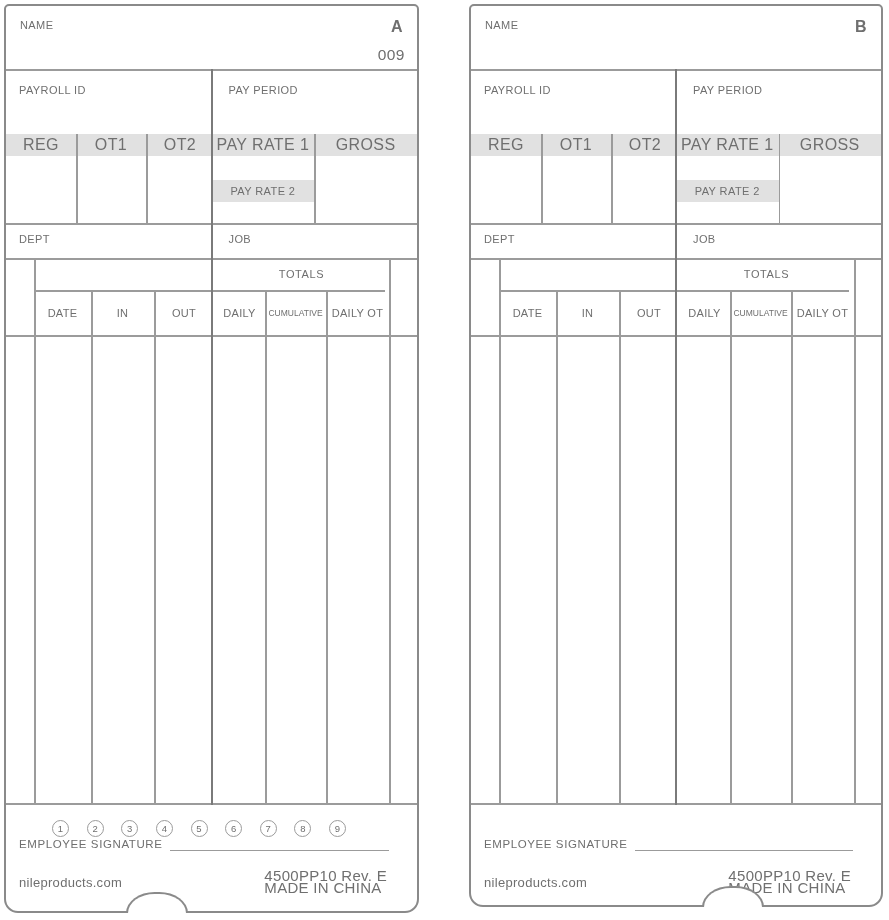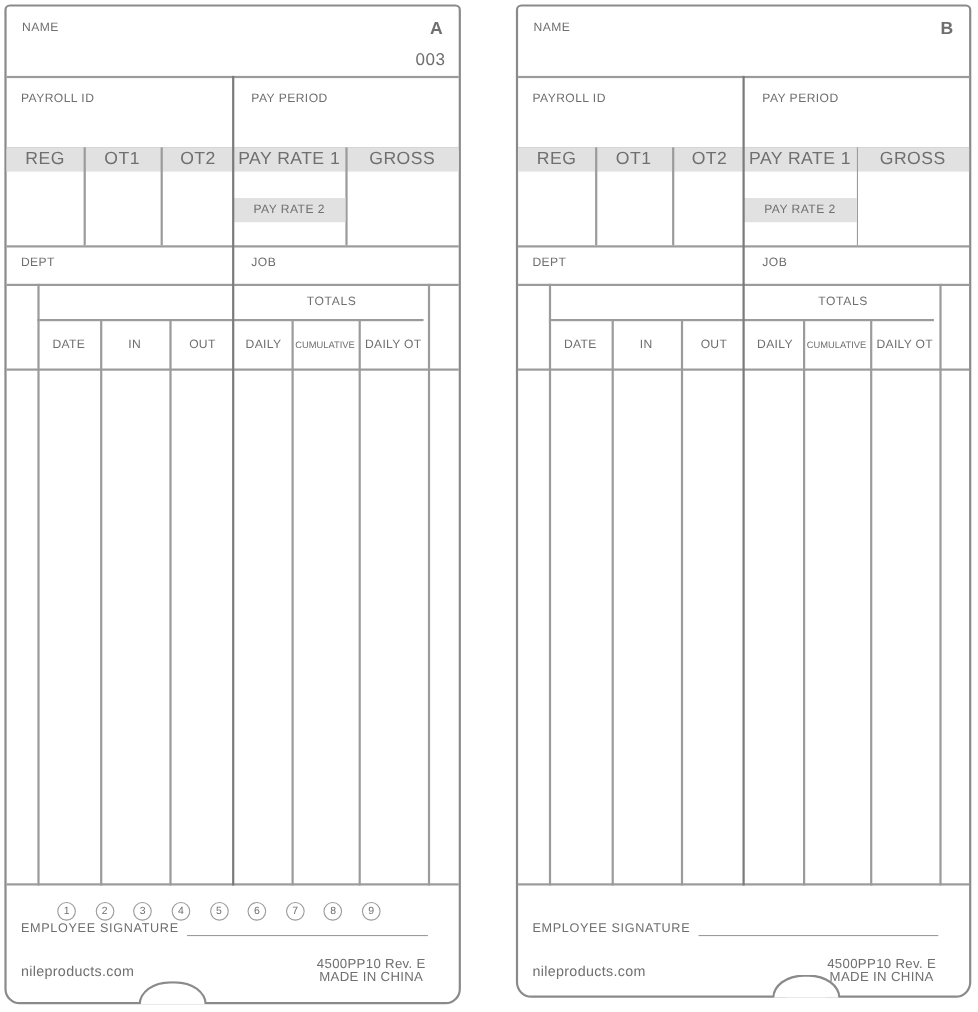--- a/index.html
+++ b/index.html
@@ -47,38 +47,38 @@
 
   .stubs{position:absolute;left:46px;width:294px;top:814px;display:flex;justify-content:space-between;}
   .stub{width:17px;height:17px;border:1.5px solid var(--grid-line);border-radius:50%;
         font-size:9.5px;display:flex;align-items:center;justify-content:center;box-sizing:border-box;}
 
   .sig{position:absolute;left:13px;right:28px;top:831px;display:flex;align-items:flex-end;}
   .sig-lbl{font-size:11.5px;letter-spacing:.6px;white-space:nowrap;line-height:14px;}
   .sig-line{flex:1;margin-left:7px;border-bottom:1.5px solid var(--grid-line);height:13px;}
 
   .site{position:absolute;left:13px;top:869px;font-size:13px;letter-spacing:.3px;}
-  .mfg{position:absolute;right:30px;top:864px;text-align:center;font-size:12px;line-height:12px;letter-spacing:.3px;}
+  .mfg{position:absolute;right:30px;top:864px;text-align:left;font-size:15px;line-height:12px;letter-spacing:.3px;}
 
   .notch{position:absolute;bottom:-2px;width:58px;height:19px;background:#fff;
          border:2px solid var(--card-border);border-bottom:none;
          border-radius:30px 30px 0 0 / 22px 22px 0 0;}
   .card-a .notch{left:120px;}
   .card-b .notch{right:117px;}
 </style>
 </head>
 <body>
 
 <div class="stage">
 
   <div class="card card-a">
 
     <div class="lbl" style="left:14px;top:13px;">NAME</div>
     <div class="side-letter">A</div>
-    <div class="card-number">003</div>
+    <div class="card-number">009</div>
     <div class="hl" style="top:63px;"></div>
 
     <div class="lbl" style="left:13px;top:78px;">PAYROLL ID</div>
     <div class="lbl" style="left:calc(50% + 17px);top:78px;">PAY PERIOD</div>
     <div class="hl" style="top:128px;"></div>
 
     <div class="band-row"></div>
     <div class="band-lbl" style="left:0;width:70px;">REG</div>
     <div class="band-lbl" style="left:70px;width:70px;">OT1</div>
     <div class="band-lbl" style="left:140px;width:68px;">OT2</div>

